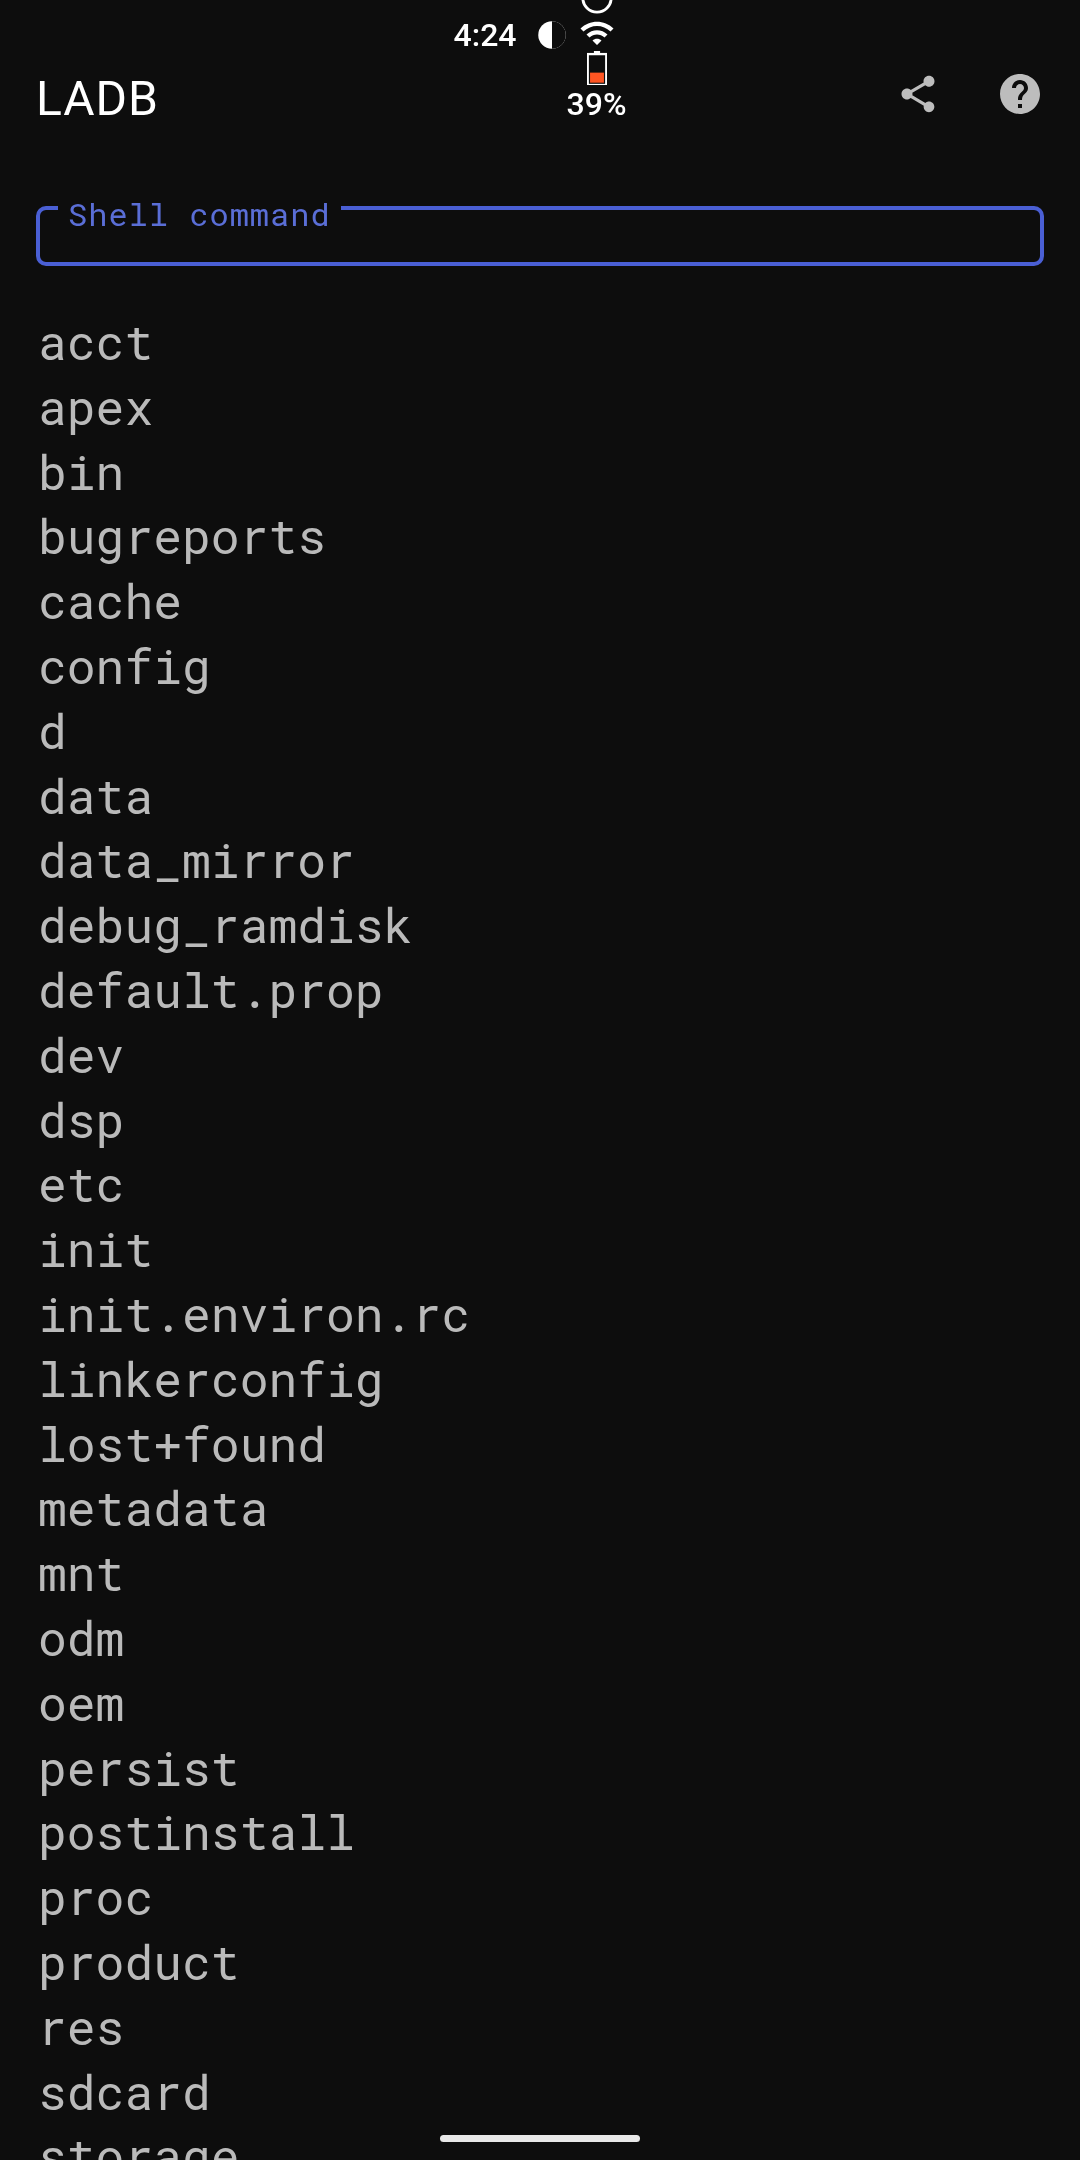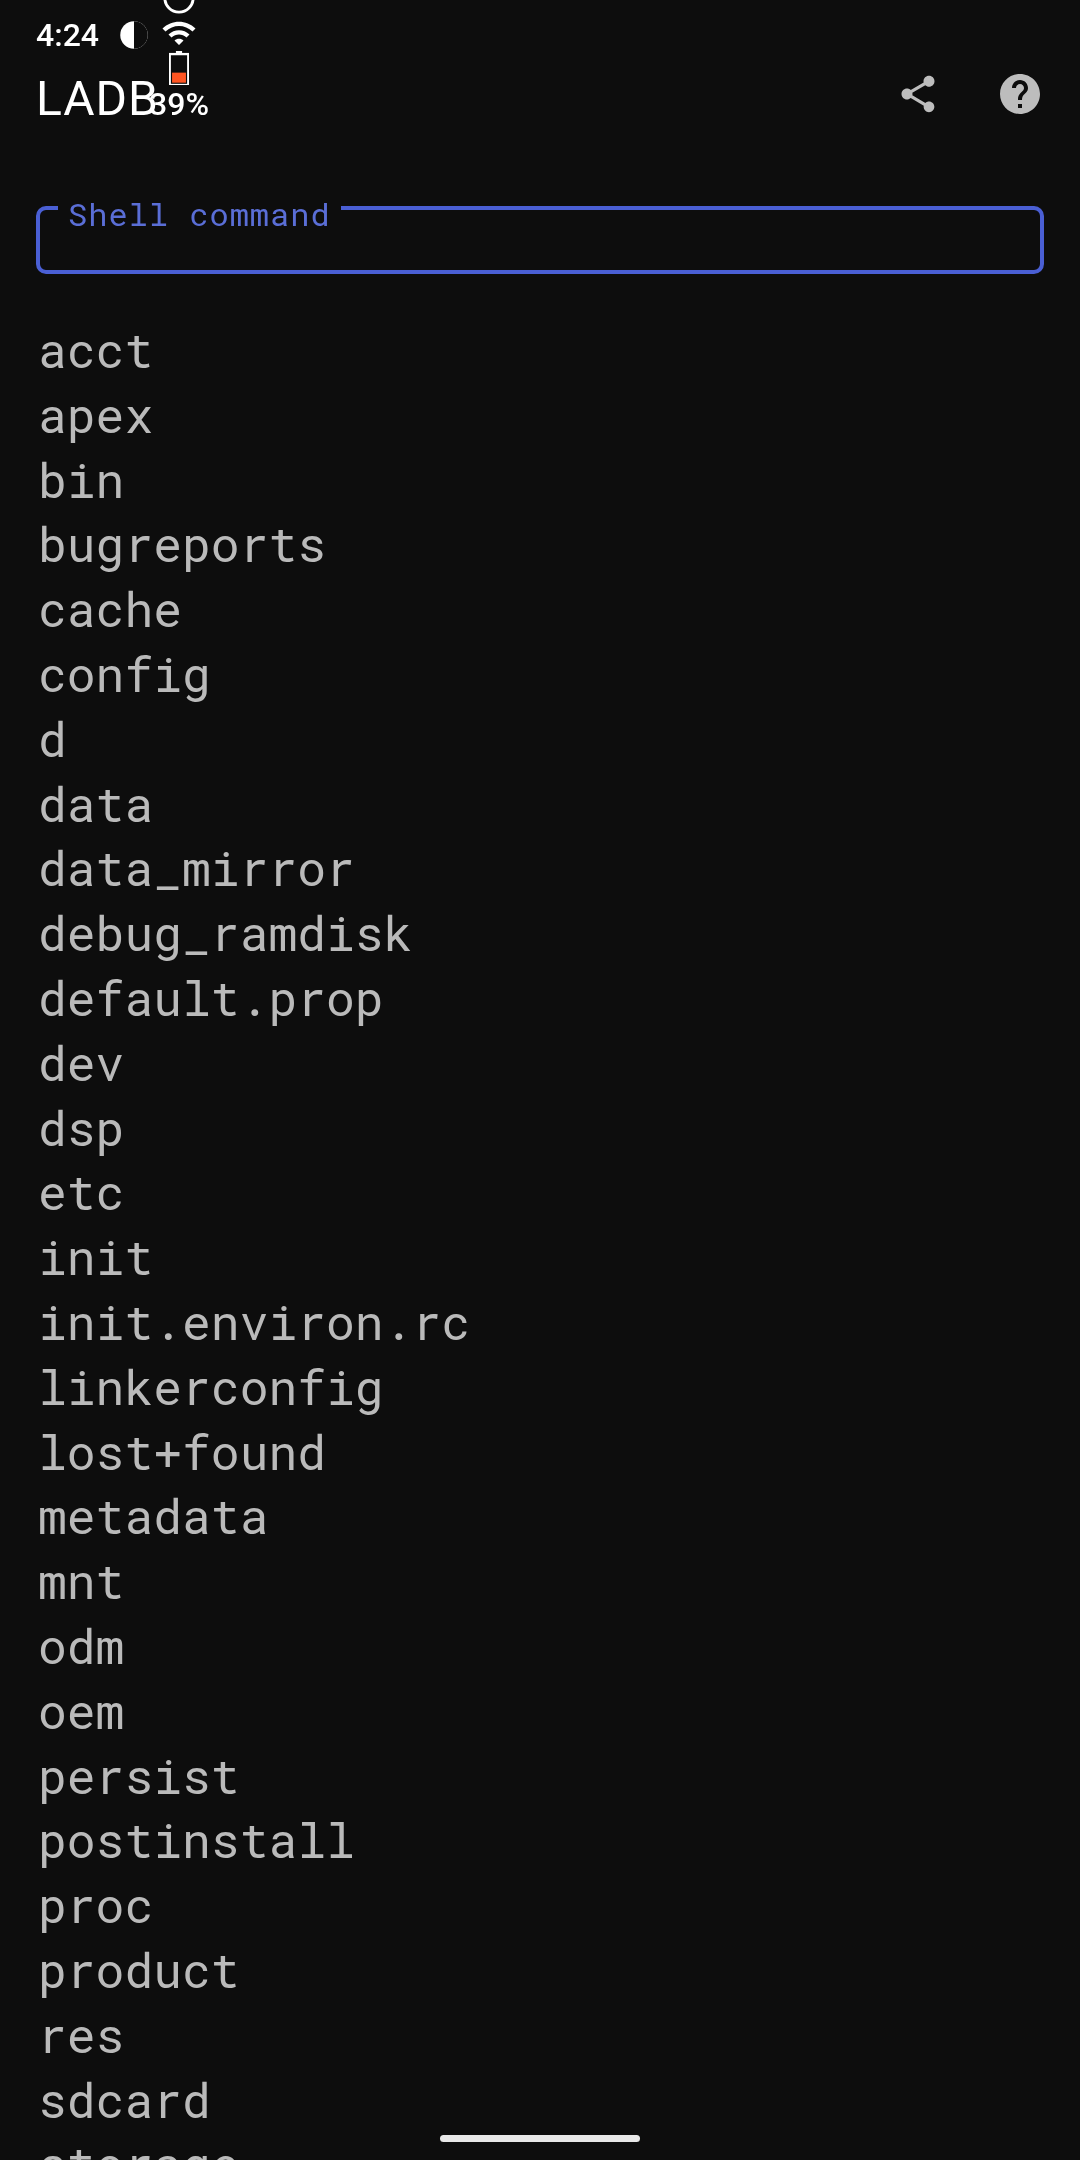--- a/index.html
+++ b/index.html
@@ -13,21 +13,21 @@
       background: #0d0d0d;
       color: #e0e0e0;
       font-family: -apple-system, BlinkMacSystemFont, "Segoe UI", Roboto, sans-serif;
       overflow: hidden;
       position: relative;
     }
     .status-bar {
       height: 70px;
       display: flex;
       align-items: center;
-      justify-content: flex-start;
+      justify-content: center;
       padding: 0 36px;
       font-size: 32px;
       font-weight: 500;
       color: #ffffff;
     }
     .status-left {
       display: flex;
       align-items: center;
       gap: 20px;
     }
@@ -66,21 +66,21 @@
       justify-content: center;
       cursor: pointer;
     }
     .content {
       padding: 36px 36px 0 36px;
     }
     .shell-field {
       position: relative;
       border: 4px solid #4a5fd4;
       border-radius: 10px;
-      padding: 28px 24px 32px 24px;
+      padding: 28px 24px 24px 24px;
       margin-bottom: 44px;
     }
     .shell-label {
       position: absolute;
       top: -18px;
       left: 18px;
       background: #0d0d0d;
       padding: 0 10px;
       font-family: "Roboto Mono", "Courier New", monospace;
       font-size: 32px;

